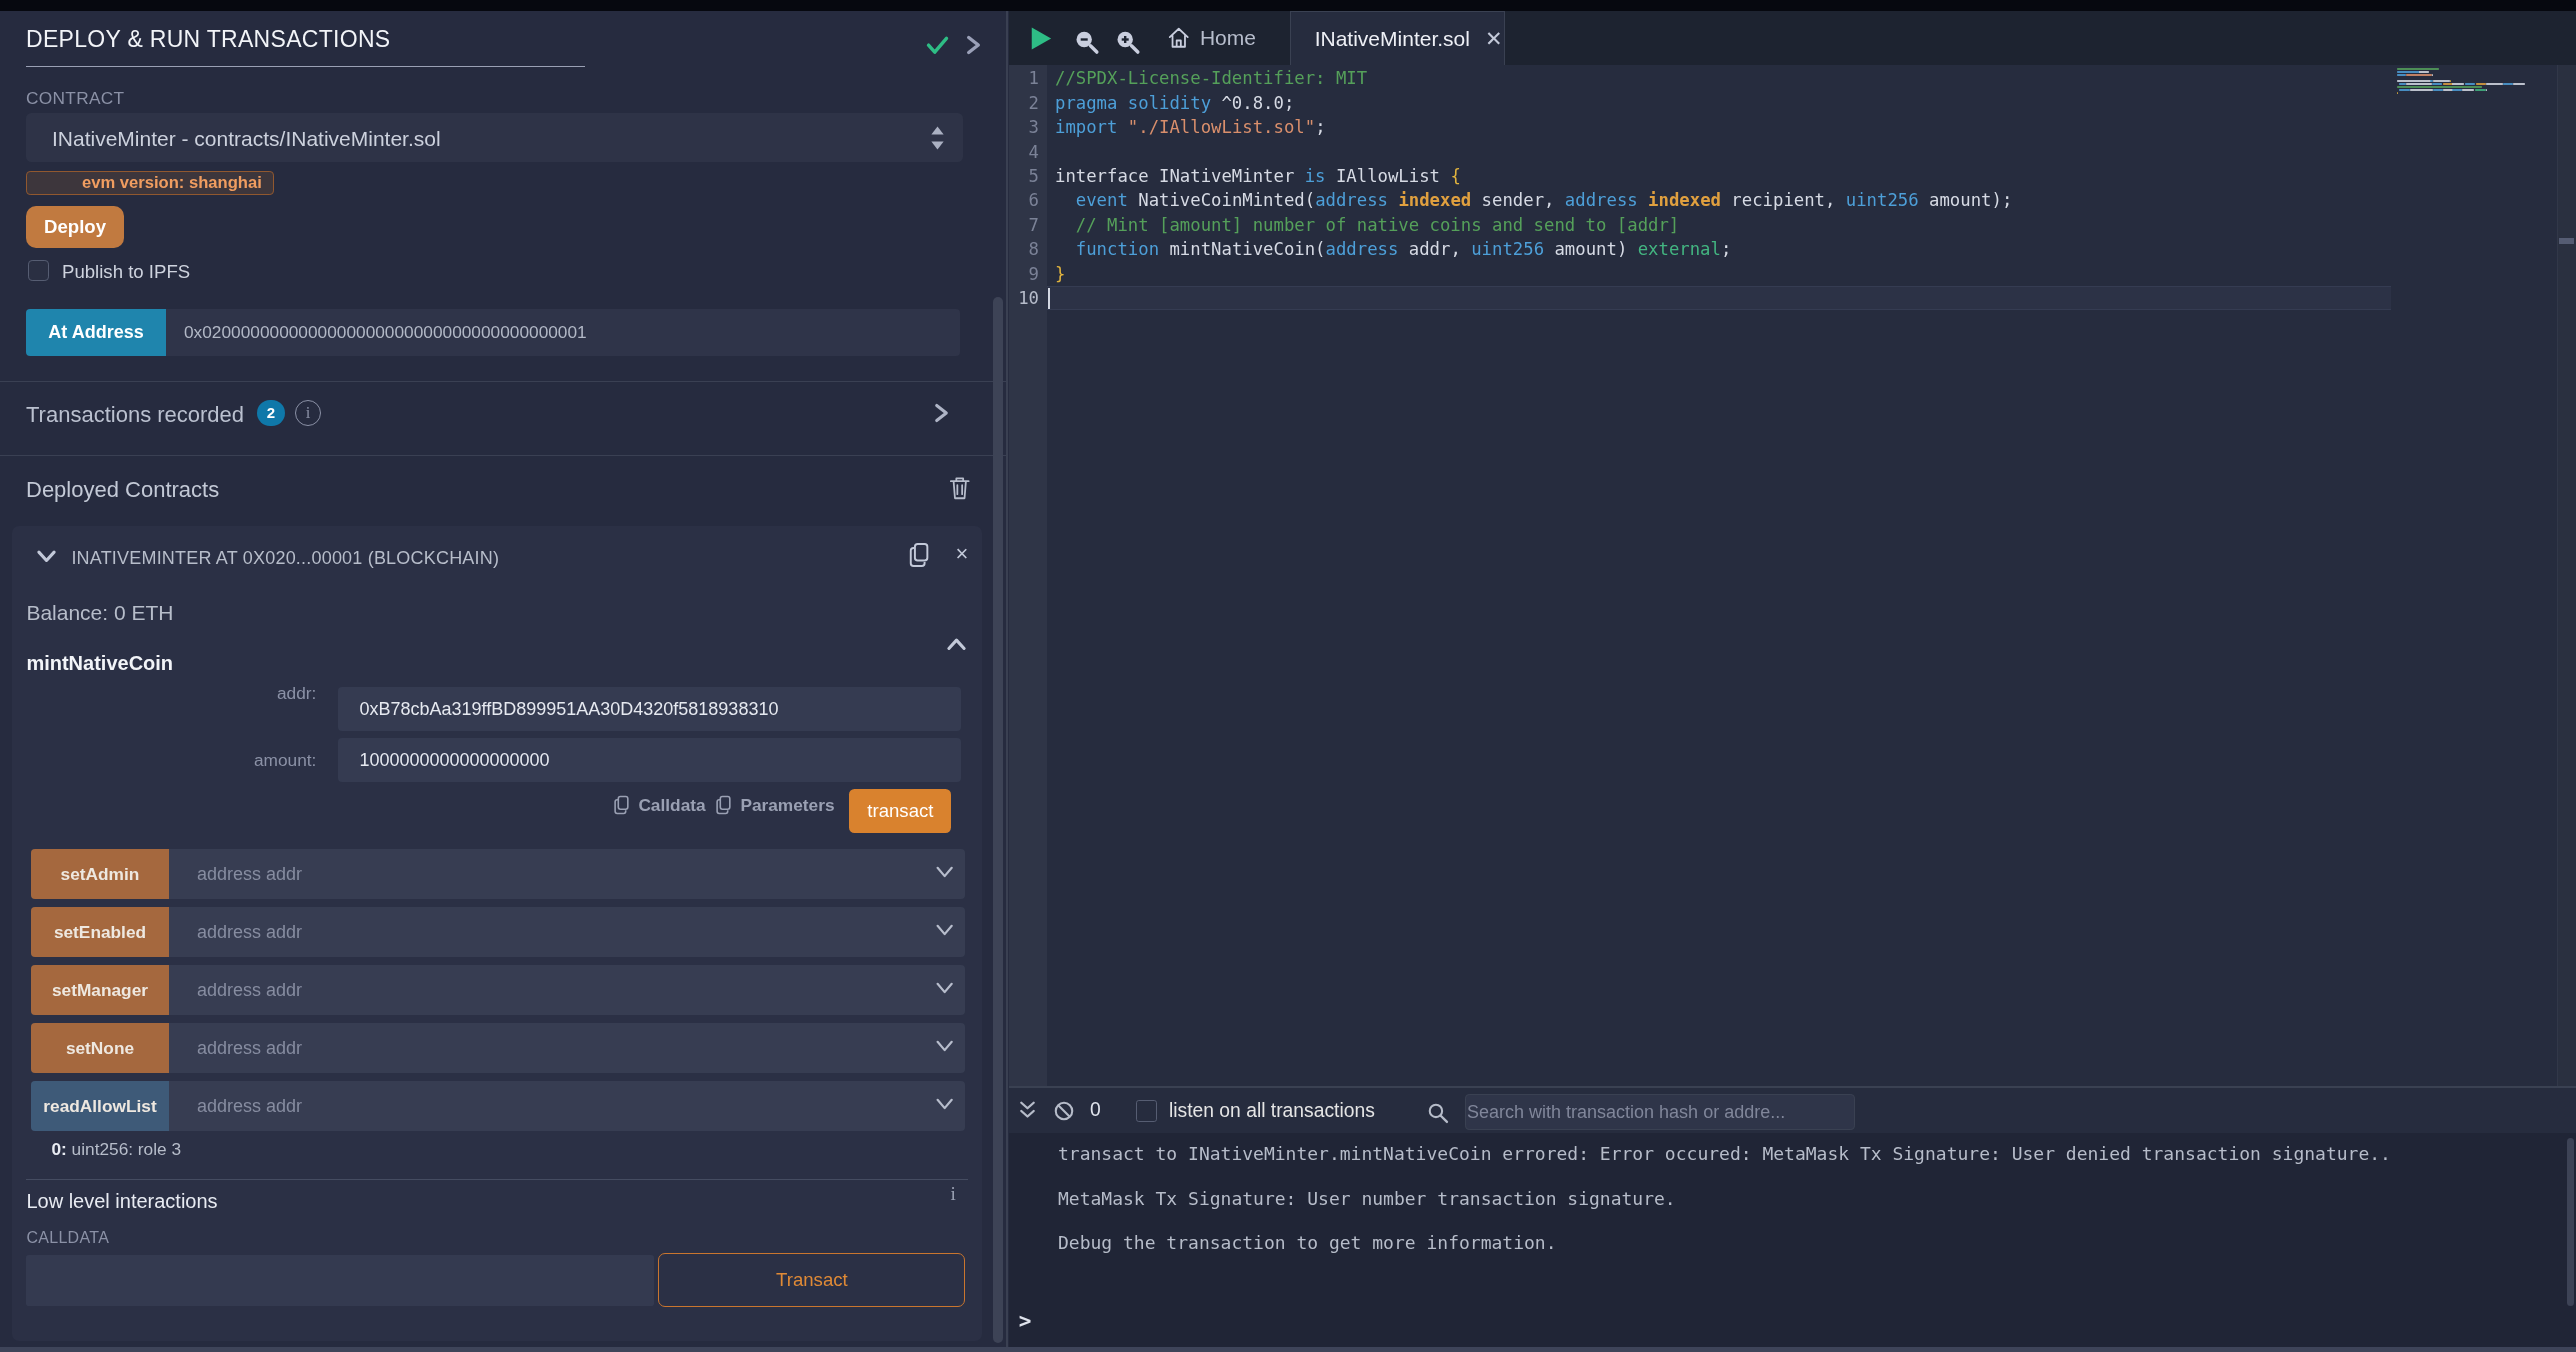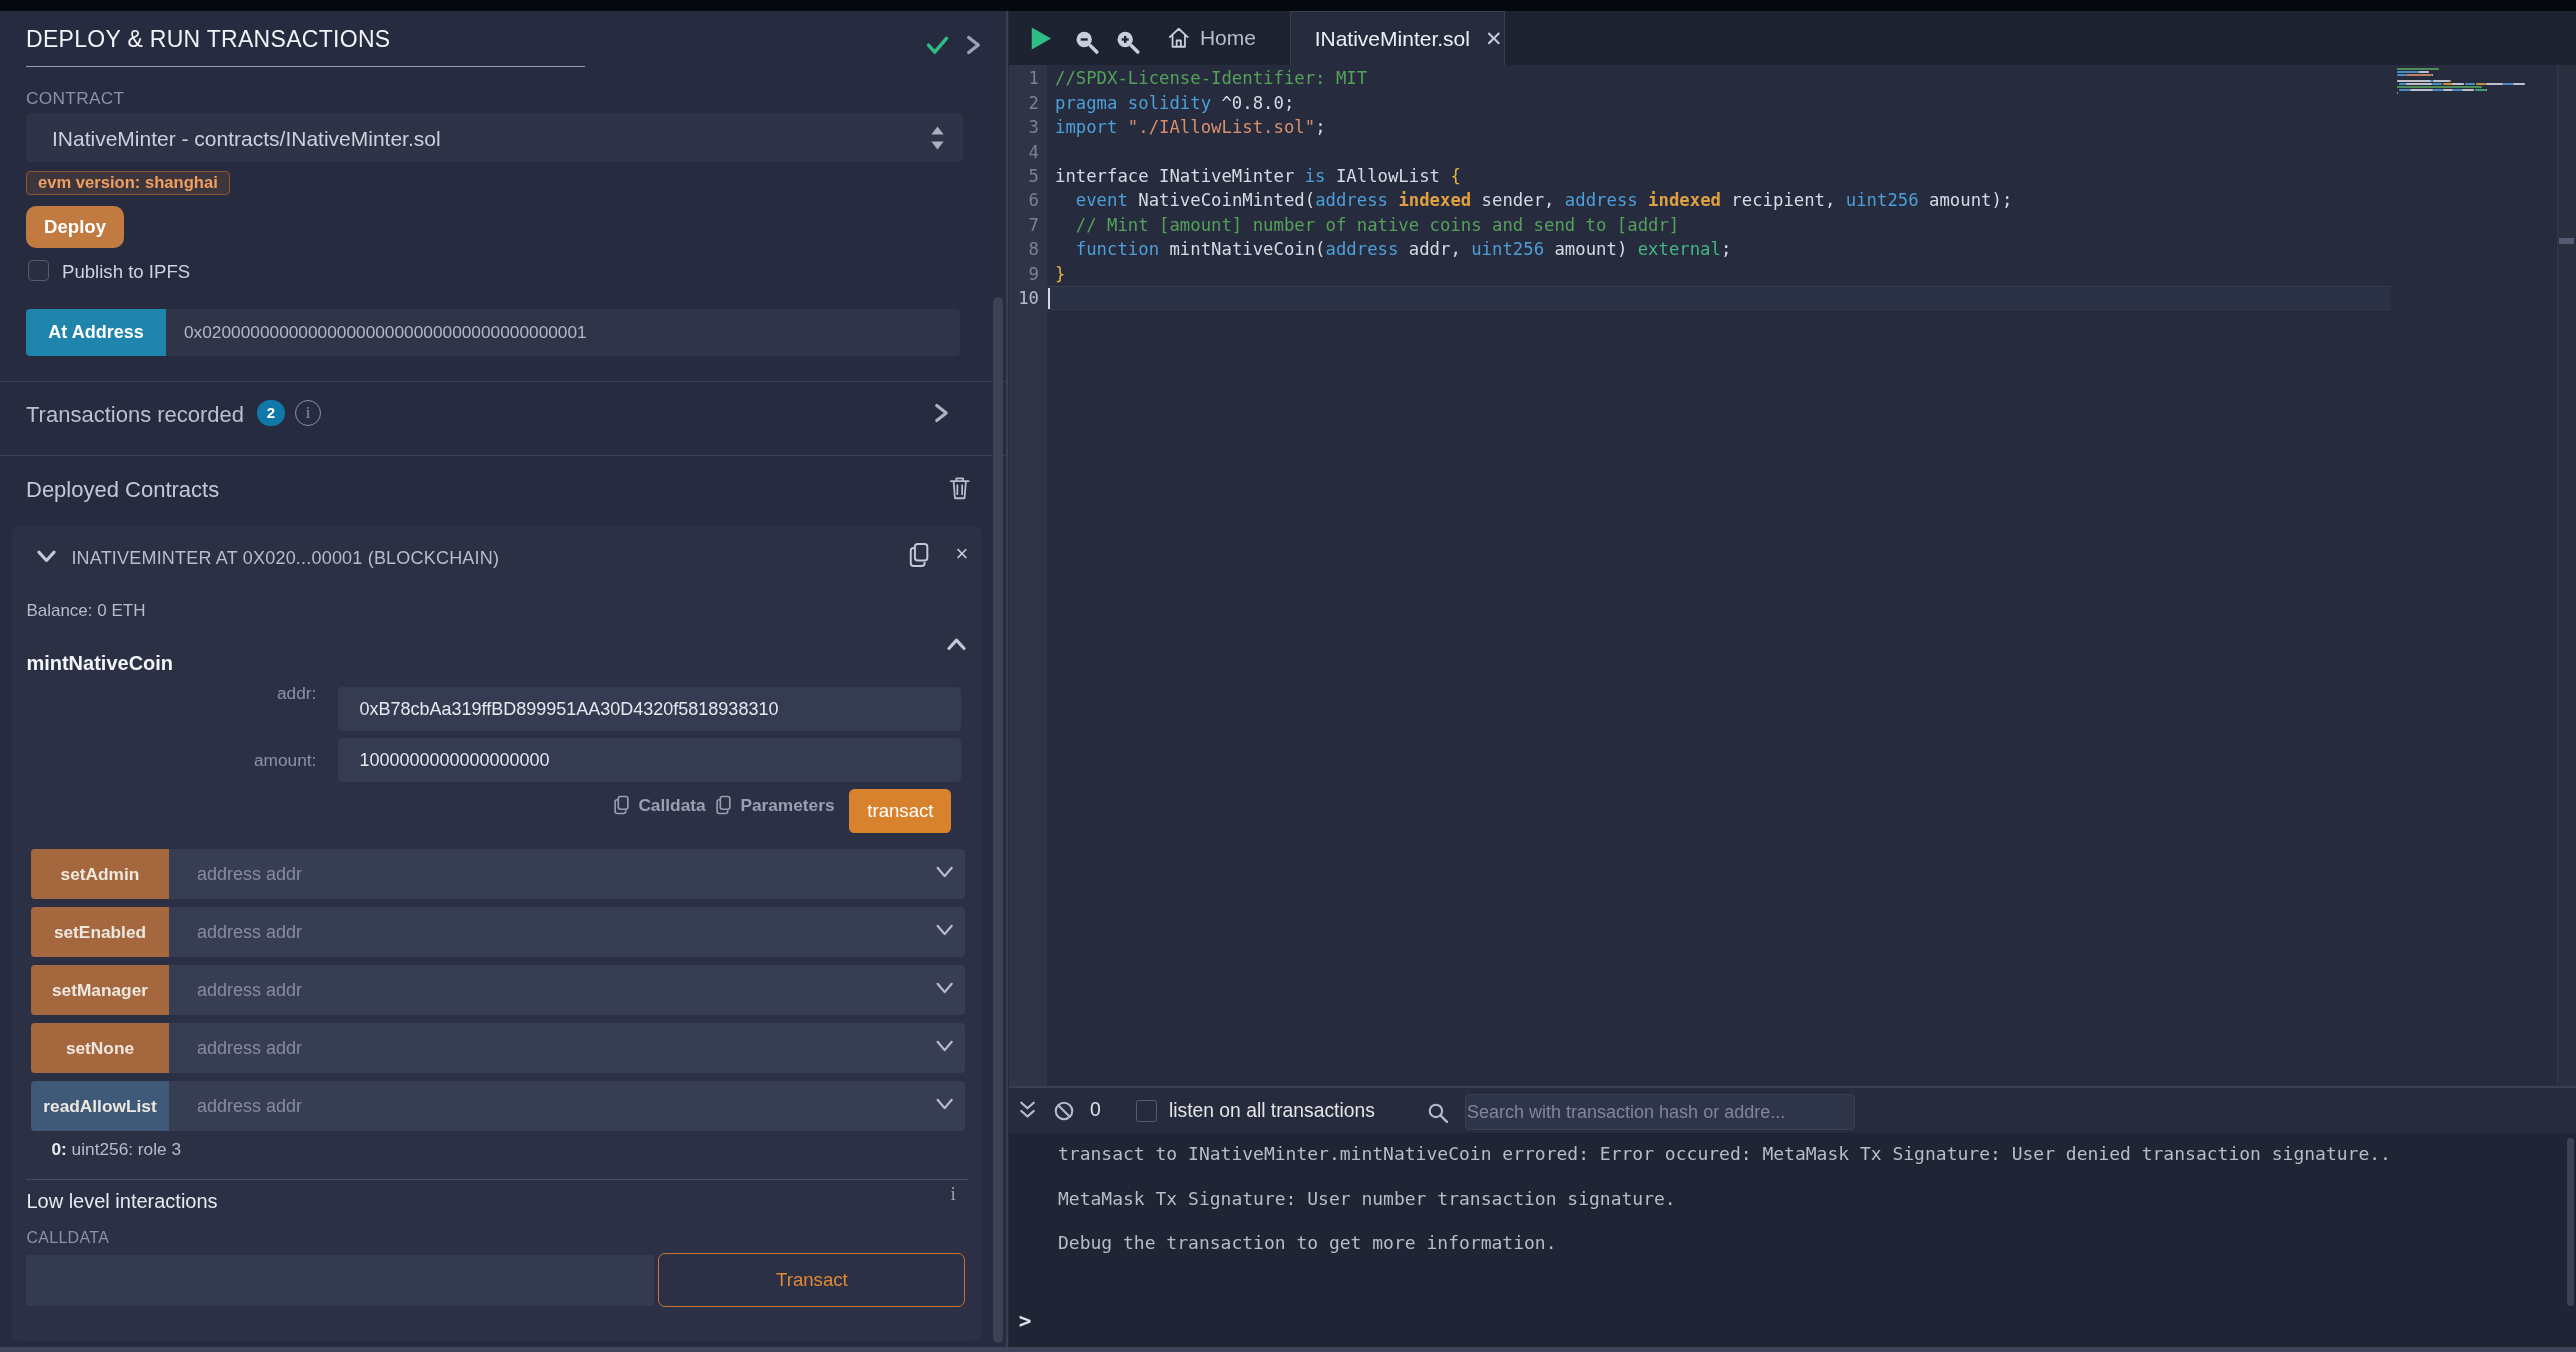--- a/index.html
+++ b/index.html
@@ -19,21 +19,21 @@
   .hdr-check { left:923px; top:19.3px; width:29px; height:29px; }
   .hdr-chev { left:963px; top:21px; width:23.5px; height:26px; }
 
   .sec-label { font-size:17.3px; color:#8b91a6; letter-spacing:0.3px; }
   #contract-label { left:26px; top:77px; }
   #contract-select { left:26px; top:102px; width:937px; height:49px; background:#2e3347; border-radius:5.5px; }
   #contract-select .sel-text { left:26px; top:14px; font-size:21px; color:#ccd1dd; position:absolute; }
   .updown { position:absolute; right:18px; top:11.7px; }
   #evm-badge { left:26px; top:160px; height:23.5px; padding:0 11px; background:rgba(217,130,46,.13);
     border:1.4px solid #91582f; border-radius:4.1px; display:flex; align-items:center; }
-  #evm-badge span { font-size:16.6px; font-weight:bold; color:var(--evm-text); }
+  #evm-badge span { font-size:16.6px; font-weight:bold; color:var(--evm-text);margin-left:44px; }
 
   #deploy-btn { left:26px; top:195px; width:98px; height:42px; background:var(--deploy-orange);
     border-radius:10px; display:flex; align-items:center; justify-content:center; }
   #deploy-btn span { color:#fff; font-size:18.6px; font-weight:600; }
 
   #publish-checkbox { left:28px; top:249px; width:21.4px; height:21.4px; background:#2a2f42;
     border:1.4px solid #565d72; border-radius:4.1px; }
   #publish-label { left:62px; top:250px; font-size:18.6px; color:#ced3de; }
 
   #at-address-btn { left:26px; top:298px; width:140px; height:47px; background:var(--ataddr-blue);
@@ -58,21 +58,21 @@
   #deployed-label { position:absolute; left:26px; top:21px; font-size:22px; color:#c3c9d6; }
   .trash-icon { position:absolute; left:948px; top:19.3px; }
 
   
   #card { left:12.4px; top:515px; width:970px; height:815px; background:#2b3045; border-radius:7px; }
   .card-hdr-chev { position:absolute; left:23.5px; top:22px; }
   #card-title { position:absolute; left:59px; top:22px; font-size:18px; color:#b7bdca; letter-spacing:0.2px; }
   .copy-icon { position:absolute; }
   #card-copy { left:896px; top:15px; }
   #card-close { position:absolute; left:943px; top:16.6px; font-size:22px; color:#c3c9d9; line-height:22px; }
-  #balance { position:absolute; left:14px; top:75px; font-size:17px; color:#b7bdca; }
+  #balance { position:absolute; left:14px; top:75px; font-size:21px; color:#b7bdca; }
   #fn-name { position:absolute; left:14px; top:126px; font-size:20px; font-weight:bold; color:#f2f4f8; }
   #fn-collapse { position:absolute; left:934px; top:110px; }
 
   .fld-label { position:absolute; width:304px; text-align:right; font-size:17.3px; color:#8b91a6; }
   .fld-input { position:absolute; left:326px; width:623px; height:44px; background:#353b51; border:none;
     outline:none; border-radius:4.1px; color:#e6e9f0; font-size:18px; padding-left:21px;
     font-family:"Liberation Sans",sans-serif; }
   #addr-label { left:0; top:157px; } #addr-input { top:161px; }
   #amount-label { left:0; top:224px; } #amount-input { top:212px; }
 

